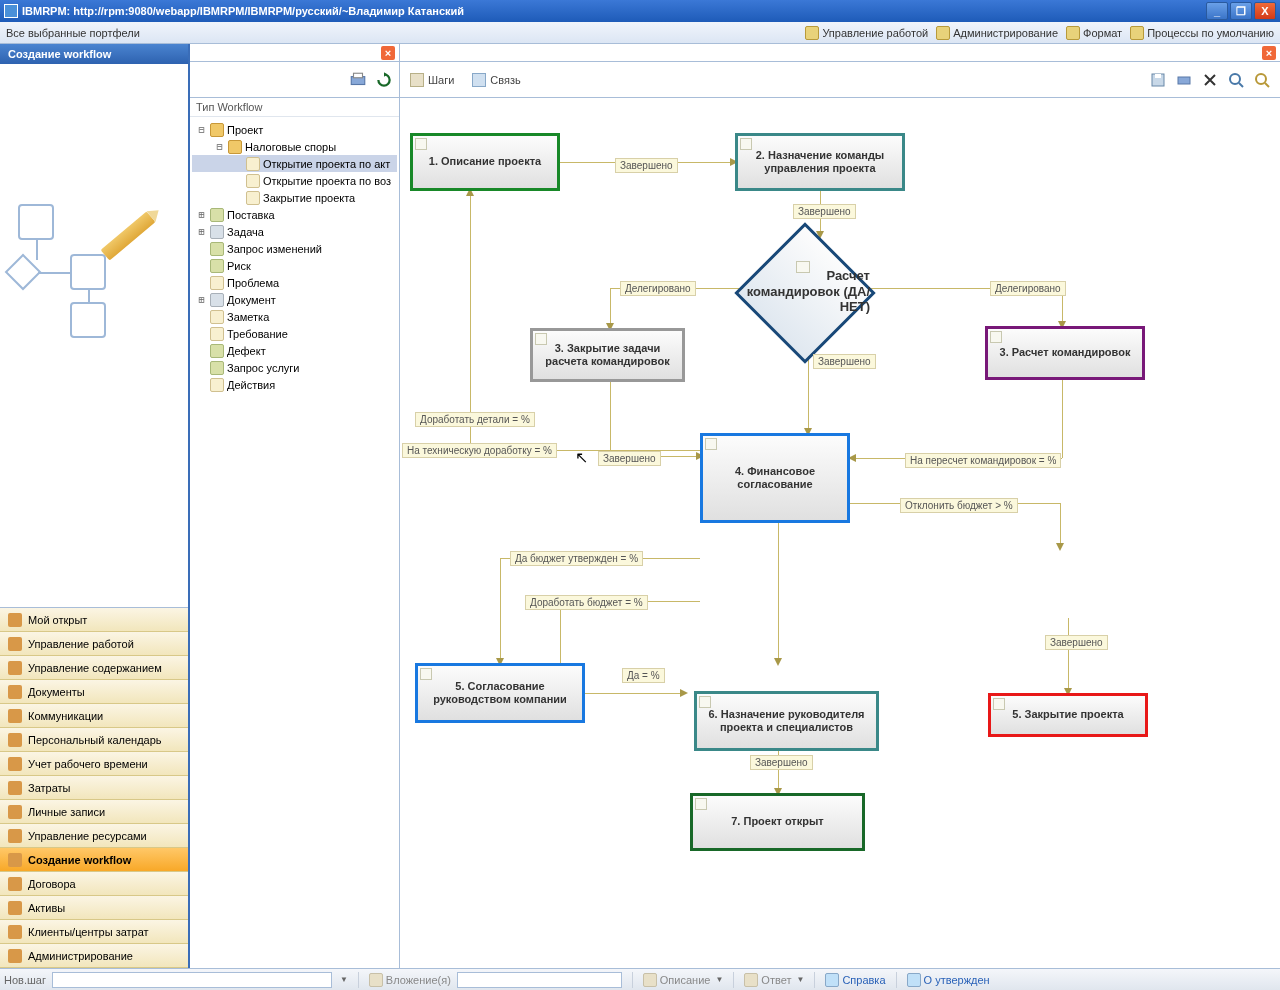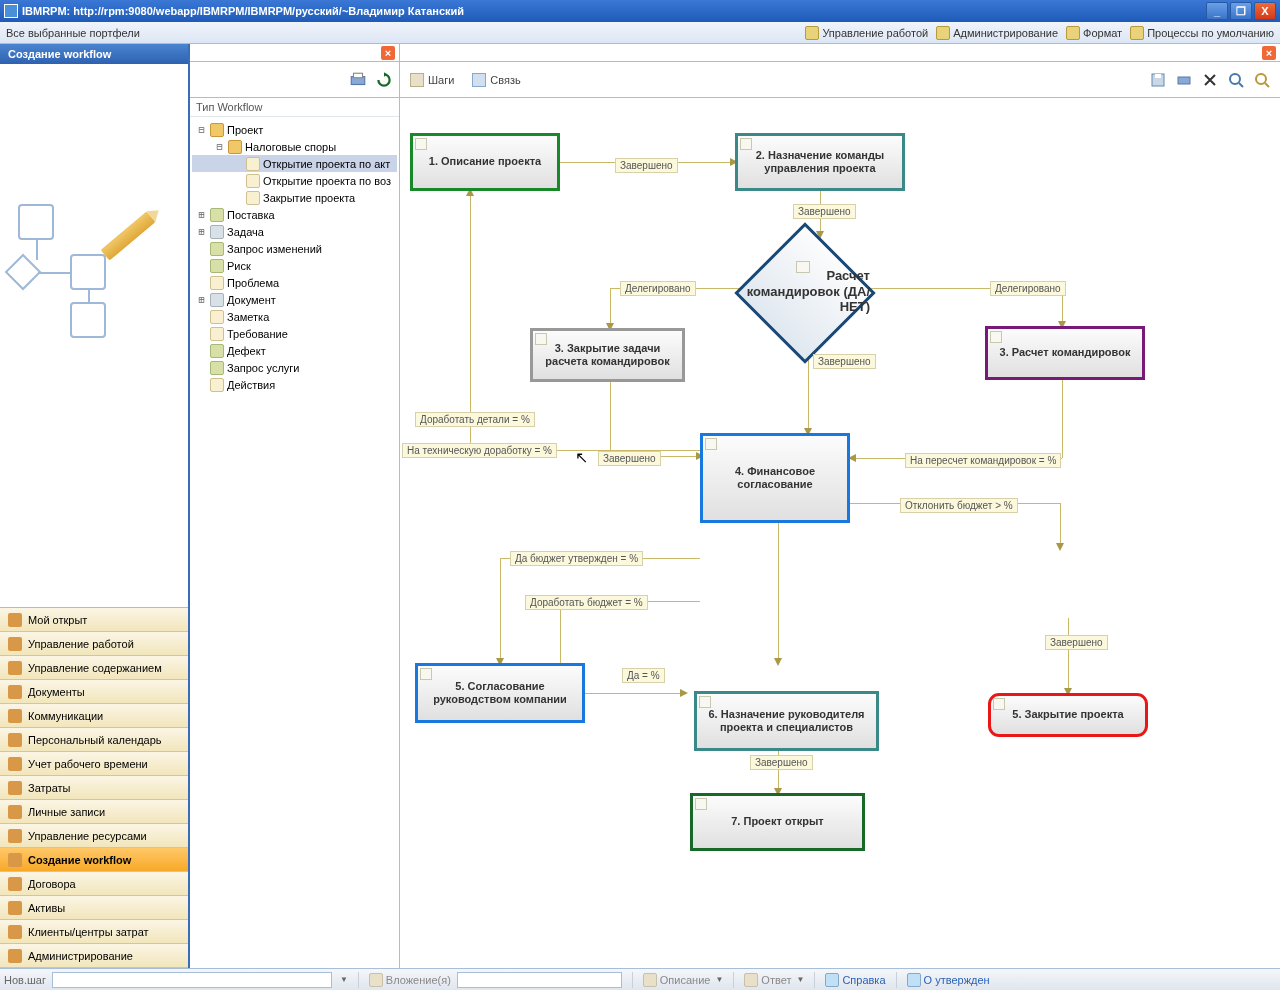--- a/index.html
+++ b/index.html
@@ -71,21 +71,21 @@
 
 
 .node { position: absolute; background: linear-gradient(#fcfcfc,#e0e0e0); border: 3px solid #888; display: flex; align-items: center; justify-content: center; text-align: center; padding: 6px; font-weight: bold; color: #333; font-size: 11px; line-height: 1.2; }
 .node .corner-ic { position: absolute; top: 2px; left: 2px; width: 12px; height: 12px; background: #f8f8f0; border: 1px solid #c8c8b0; }
 .node.green { border-color: #188828; }
 .node.teal  { border-color: #3a8888; }
 .node.gray  { border-color: #989898; }
 .node.blue  { border-color: #1878e0; }
 .node.purple{ border-color: #781878; }
 .node.magenta{ border-color: #e818c8; }
-.node.red   { border-color: #e81818; border-radius: 11px; }
+.node.red   { border-color: #e81818; }
 .node.darkgreen { border-color: #186828; }
 
 .diamond { position: absolute; width: 130px; height: 130px; }
 .diamond .shape { width: 100px; height: 100px; border: 3px solid #184878; background: linear-gradient(#fcfcfc,#e0e8f0); transform: rotate(45deg); position: absolute; top: 15px; left: 15px; }
 .diamond .label { position: absolute; top: 40px; left: 0; width: 100%; text-align: right; font-weight: bold; font-size: 13px; color: #333; line-height: 1.2; }
 .diamond .dic { position:absolute; top:33px; left:56px; width:14px; height:12px; background:#f8f8f0; border:1px solid #c8c8b0;}
 
 .edge-label { position: absolute; background: #fbf8dc; border: 1px solid #d8d0a8; padding: 1px 4px; font-size: 10px; color: #555; white-space: nowrap; }
 
 .arrow-line { position: absolute; background: #c8b868; }

